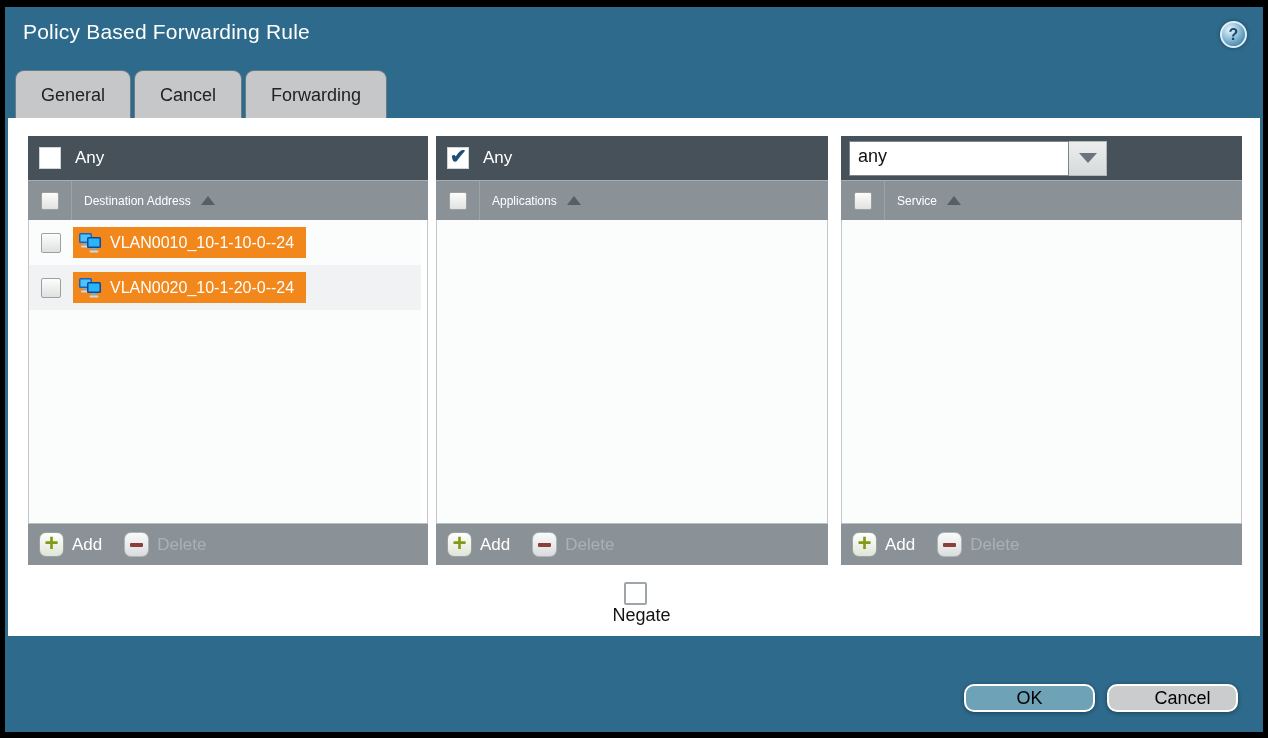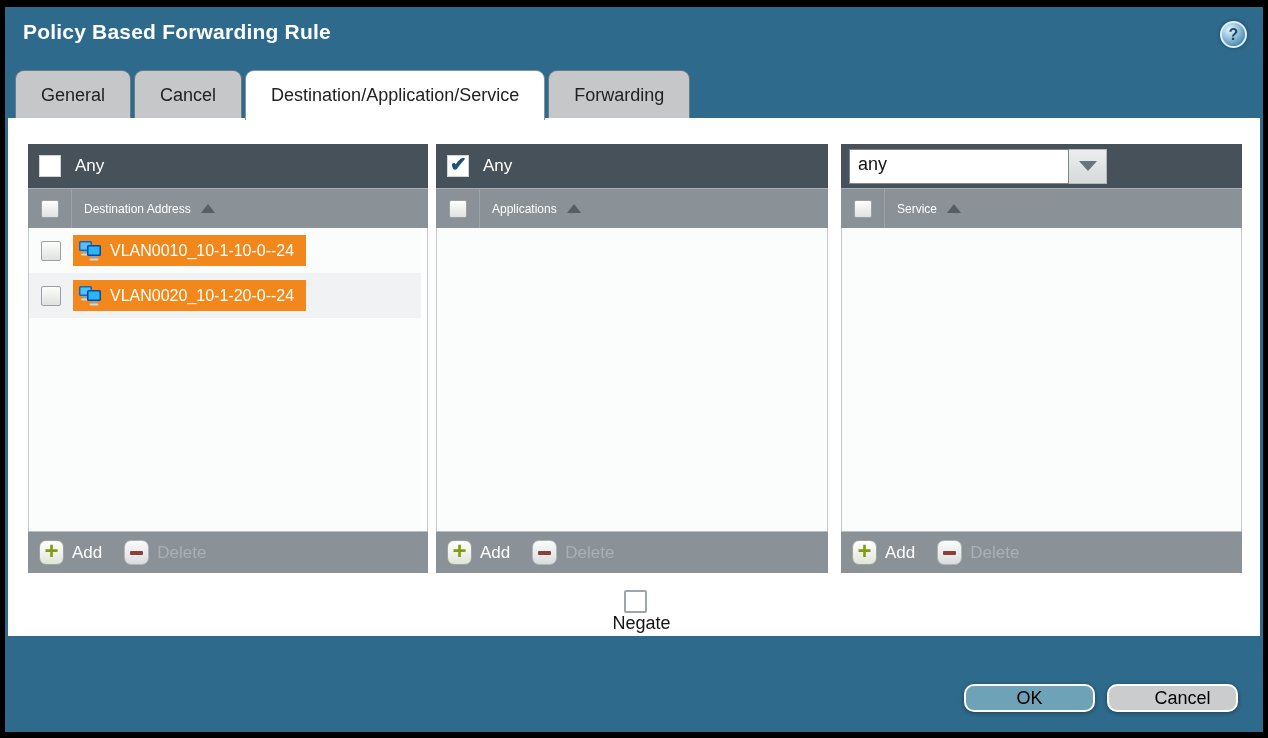--- a/index.html
+++ b/index.html
@@ -1,37 +1,37 @@
 <!DOCTYPE html>
 <html><head>
 <meta charset="utf-8">
 <style>
   * { margin:0; padding:0; box-sizing:border-box; }
   html,body { width:1268px; height:738px; overflow:hidden; background:#000; font-family:"Liberation Sans", sans-serif; }
 
   .window { position:absolute; left:5px; top:7px; right:5px; bottom:6px; background:#2E6A8B; }
 
-  .title { position:absolute; left:18px; top:13px; color:#fff; font-size:21px; font-weight:700; letter-spacing:0.2px; }
+  .title { position:absolute; left:18px; top:13px; color:#fff; font-size:21px; font-weight:400; letter-spacing:0.2px; }
 
   .help { position:absolute; right:16px; top:14px; width:27px; height:27px; border-radius:50%;
           background:radial-gradient(circle at 35% 30%, #e8f5fc 0%, #9fc9e0 35%, #4f8cb0 75%, #3a7ba2 100%);
           border:2px solid #dceef8; display:flex; align-items:center; justify-content:center;
           color:#18486b; font-weight:bold; font-size:16px; box-shadow:0 0 4px rgba(0,0,0,0.35); cursor:pointer; }
 
   .tabbar { position:absolute; left:10px; top:63px; height:49px; display:flex; gap:3px; }
   .tab { height:56px; line-height:48px; padding:0 25px; background:#C6C7C8; color:#222;
          font-size:18px; border:1px solid rgba(30,60,80,0.55); border-bottom:none;
          border-radius:9px 9px 0 0; cursor:pointer; white-space:nowrap; }
   .tab.active { background:#fff; height:50px; position:relative; z-index:3; }
 
   .panel { position:absolute; left:3px; right:3px; top:111px; bottom:96px; background:#fff; z-index:2;
            padding:18px 17px 0 20px; }
 
   .cols { display:flex; }
-  .col { display:flex; flex-direction:column; height:429px;margin-top:8px; }
+  .col { display:flex; flex-direction:column; height:429px; }
   .col1 { width:400px; margin-right:8px; }
   .col2 { width:392px; margin-right:13px; }
   .col3 { width:401px; }
 
   .darkbar { height:44px; background:#475159; display:flex; align-items:center; padding-left:11px; flex:none; }
   .any-label { color:#fff; font-size:17px; margin-left:14px; }
 
   .cb-any { width:22px; height:22px; background:#fff; border:1px solid #cfd4d7; position:relative; cursor:pointer; flex:none; }
   .cb-any.checked::after { content:"✔"; position:absolute; left:2px; top:-4px; font-size:20px; font-weight:bold; color:#1e4f76; }
 
@@ -93,21 +93,20 @@
 <div class="window">
 
   <div class="title">Policy Based Forwarding Rule</div>
   <div class="help">
       <span>?</span>
     </div>
 
   <div class="tabbar">
     <div class="tab">General</div>
     <div class="tab">Cancel</div>
-    <div class="tab active">Destination/Application/Service</div>
     <div class="tab">Forwarding</div>
   </div>
 
   <div class="panel">
     <div class="cols">
 
       <div class="col col1">
         <div class="darkbar">
           <div class="cb-any"></div>
           <span class="any-label">Any</span>

